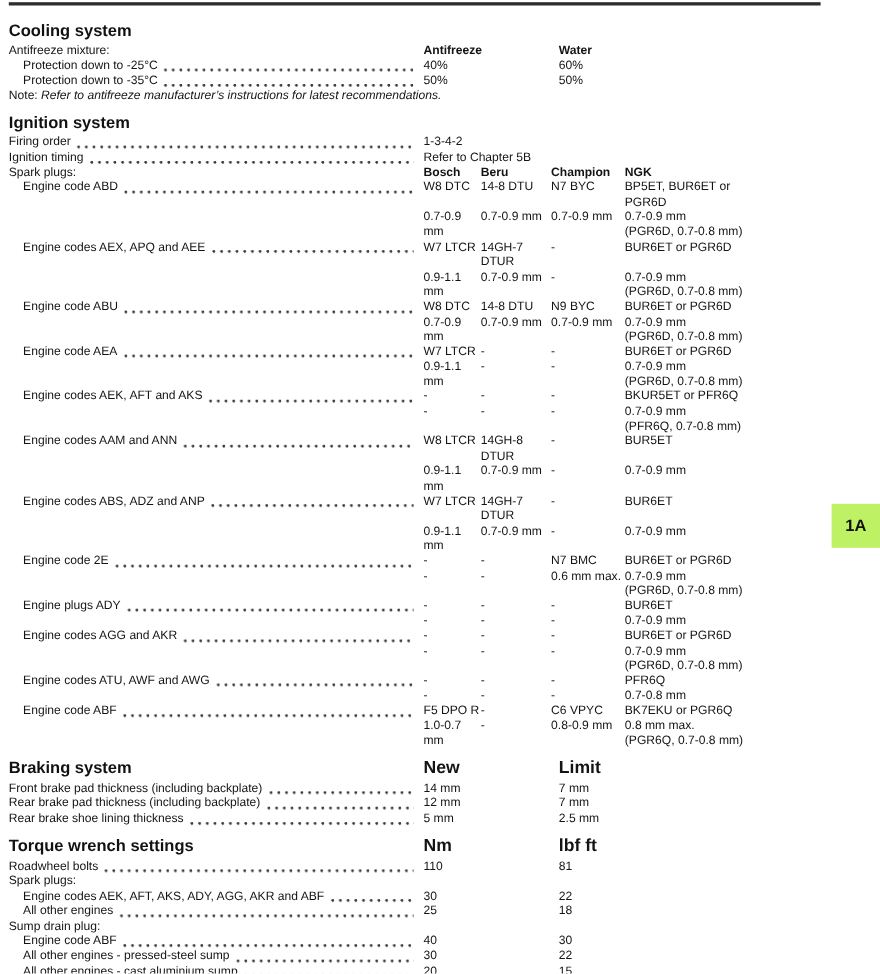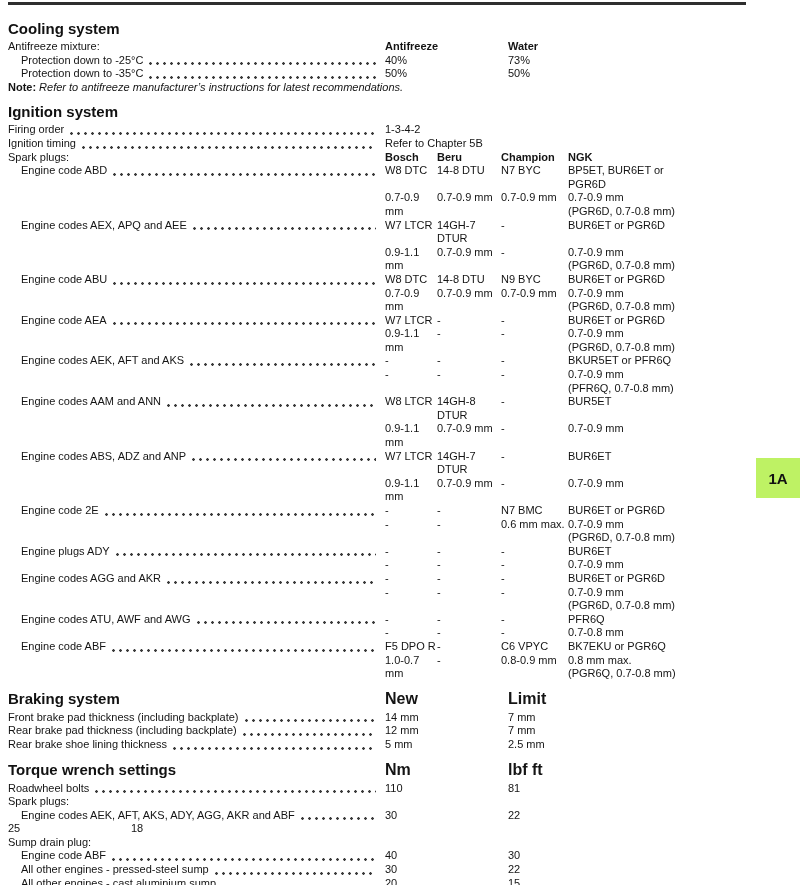--- a/index.html
+++ b/index.html
@@ -54,21 +54,21 @@
   .c2 { width: 64px;  flex: none; white-space: pre-line; }
   .c3 { width: 67px;  flex: none; white-space: pre-line; }
   .c4 { width: 141px; flex: none; white-space: pre-line; }
 
   
   .w1 { width: 123px; flex: none; }
   .w2 { flex: none; }
 
   .b { font-weight: 700; }
   .note { font-size: 11px; line-height: 13.6px; }
-  .note .nlabel { font-weight: 700; }
+  .note .nlabel { font-weight: 400; }
   .note .ntext { font-style: italic; margin-left: 3px; }
 </style>
 </head>
 <body>
 
 <div class="page">
 
   <div class="header-rule"></div>
 
   <div class="side-tab">1A</div>
@@ -88,21 +88,21 @@
         <span class="w1 b">Antifreeze</span>
         <span class="w2 b">Water</span>
       </div>
       <div id="cooling-rows">
           <div class="row indent">
             <span class="lblarea">
               <span class="lbl">Protection down to -25°C</span>
               <span class="dots"></span>
             </span>
             <span class="w1">40%</span>
-            <span class="w2">73%</span>
+            <span class="w2">60%</span>
           </div>
           <div class="row indent">
             <span class="lblarea">
               <span class="lbl">Protection down to -35°C</span>
               <span class="dots"></span>
             </span>
             <span class="w1">50%</span>
             <span class="w2">50%</span>
           </div>
         </div>
@@ -419,20 +419,24 @@
           </div>
           <div class="row indent">
             <span class="lblarea">
               <span class="lbl">Engine codes AEK, AFT, AKS, ADY, AGG, AKR and ABF</span>
               <span class="dots"></span>
             </span>
             <span class="w1">30</span>
             <span class="w2">22</span>
           </div>
           <div class="row indent">
+            <span class="lblarea">
+              <span class="lbl">All other engines</span>
+              <span class="dots"></span>
+            </span>
             <span class="w1">25</span>
             <span class="w2">18</span>
           </div>
           <div class="row">
             <span class="lblarea">
               <span class="lbl">Sump drain plug:</span>
             </span>
           </div>
           <div class="row indent">
             <span class="lblarea">

